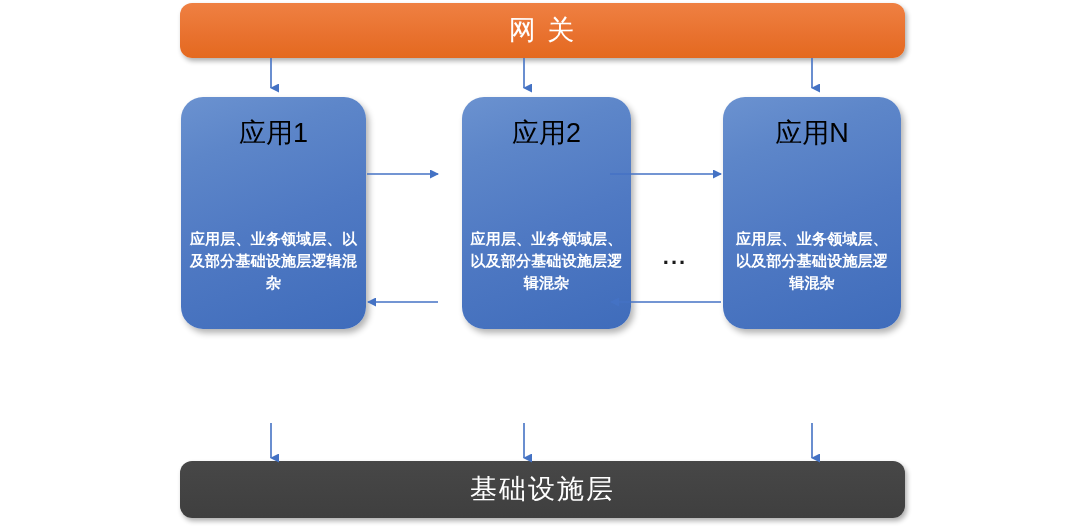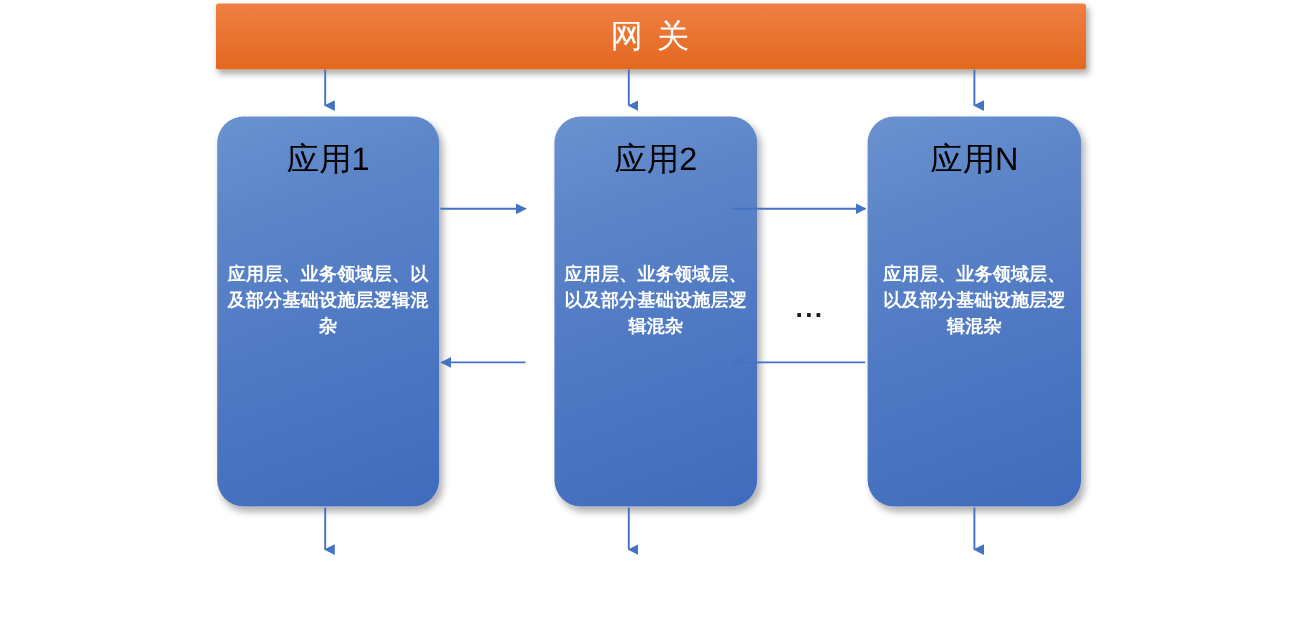--- a/index.html
+++ b/index.html
@@ -16,21 +16,21 @@
     height: 527px;
     background: #ffffff;
     overflow: hidden;
   }
 
   
   .bar {
     position: absolute;
     left: 180px;
     width: 725px;
-    border-radius: 2px;
+    border-radius: 12px;
     display: flex;
     align-items: center;
     justify-content: center;
     box-shadow: 2px 3px 5px rgba(0,0,0,0.32);
     box-sizing: border-box;
   }
   #gateway-bar {
     top: 3px;
     height: 55px;
     background: linear-gradient(to bottom, #ef8042 0%, #ea7533 45%, #e8712e 60%, #e4691f 100%);
@@ -45,21 +45,21 @@
     font-size: 27px;
     letter-spacing: 2px;
     line-height: 1;
     white-space: pre;
   }
 
   
   .app-box {
     position: absolute;
     top: 97px;
-    height: 325px;
+    height: 232px;
     border-radius: 22px;
     background: linear-gradient(160deg, #6b92d0 0%, #5d86c9 22%, #4f79c3 55%, #3f6cbb 100%);
     box-shadow: 3px 4px 6px rgba(0,0,0,0.3);
     box-sizing: border-box;
     display: flex;
     flex-direction: column;
     align-items: center;
   }
   #app-box-1 { left: 181px; width: 185px; }
   #app-box-2 { left: 440px; width: 169px; margin-left: 22px; }
@@ -67,21 +67,21 @@
 
   .app-title {
     margin-top: 22px;
     font-size: 27px;
     color: #000000;
     line-height: 1.1;
     white-space: nowrap;
   }
   .app-desc {
     position: absolute;
-    top: 121px;
+    top: 131px;
     left: 8px;
     right: 8px;
     text-align: center;
     color: #ffffff;
     font-size: 15px;
     font-weight: bold;
     line-height: 1.45;
     letter-spacing: 0.2px;
   }
 
@@ -128,20 +128,23 @@
     <div class="app-desc">应用层、业务领域层、以及部分基础设施层逻辑混杂</div>
   </div>
 
   <div class="app-box" id="app-box-3">
     <div class="app-title">应用N</div>
     <div class="app-desc">应用层、业务领域层、以及部分基础设施层逻辑混杂</div>
   </div>
 
   <div id="ellipsis">...</div>
 
+  <div class="bar" id="infra-bar">
+    <span class="bar-label">基础设施层</span>
+  </div>
 
   <svg id="connectors" viewBox="0 0 1080 527" xmlns="http://www.w3.org/2000/svg">
     <defs>
       <marker id="arrow-down" markerWidth="9" markerHeight="9" refX="4.5" refY="8" orient="auto" markerUnits="userSpaceOnUse">
         <path d="M0,0 L9,0 L4.5,9 z" fill="#4472C4"></path>
       </marker>
       <marker id="arrow-right" markerWidth="9" markerHeight="9" refX="8" refY="4.5" orient="auto" markerUnits="userSpaceOnUse">
         <path d="M0,0 L9,4.5 L0,9 z" fill="#4472C4"></path>
       </marker>
       <marker id="arrow-left" markerWidth="9" markerHeight="9" refX="8" refY="4.5" orient="auto" markerUnits="userSpaceOnUse">

